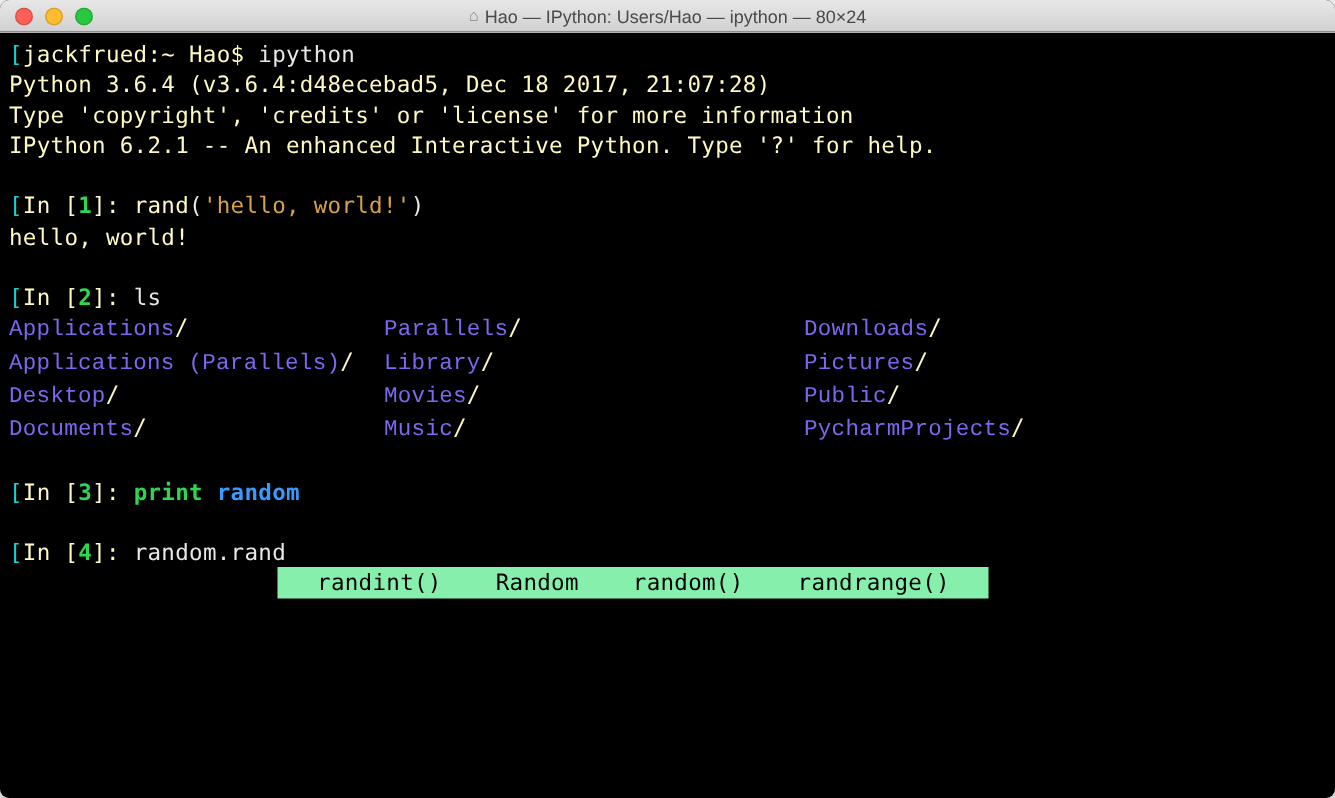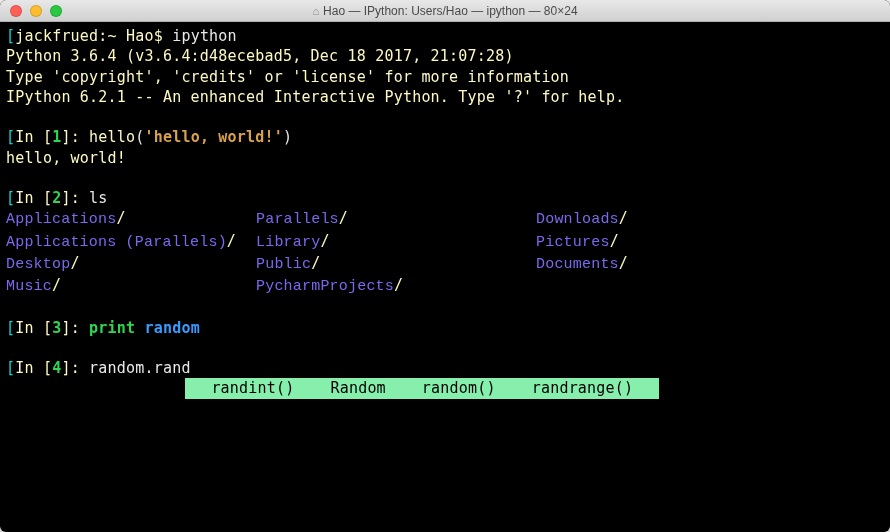--- a/index.html
+++ b/index.html
@@ -62,21 +62,21 @@
     color: #ccc;
     background: #000;
     letter-spacing: 0.2px;
   }
   .row { white-space: pre; }
   .g { color: #fef9c3; }        
   .gb { color: #2fd651; font-weight: bold; }
   .c { color: #14d4d4; }        
   .pu { color: #7b68ee; font-family: Liberation Mono, monospace; }       
   .bl { color: #3a9bff; font-weight: bold; } 
-  .or { color: #d8a24a; font-weight: bold; }
+  .or { color: #d8a24a; }
   .wh { color: #e8e8e8; }
   .spacer { height: 1.35em; }
   .ls-grid {
     display: grid;
     grid-template-columns: 250px 280px auto;
     column-gap: 0;
   }
   .completion {
     display: inline-block;
     background: #86efac;
@@ -106,37 +106,38 @@
   <div class="term">
 
     <div class="row"><span class="c">[</span><span class="g">jackfrued</span><span class="g">:</span><span class="g">~</span><span class="g"> </span><span class="g">Hao$</span><span class="g"> </span><span class="wh">ipython</span></div>
 
     <div class="row g">Python 3.6.4 (v3.6.4:d48ecebad5, Dec 18 2017, 21:07:28)</div>
     <div class="row g">Type 'copyright', 'credits' or 'license' for more information</div>
     <div class="row g">IPython 6.2.1 -- An enhanced Interactive Python. Type '?' for help.</div>
 
     <div class="spacer"></div>
 
-    <div class="row"><span class="c">[</span><span class="g">In [</span><span class="gb">1</span><span class="g">]:</span><span> </span><span class="g">hello</span><span class="wh">(</span><span class="or">'hello, world!'</span><span class="wh">)</span></div>
+    <div class="row"><span class="c">[</span><span class="g">In [</span><span class="gb">1</span><span class="g">]:</span><span> </span><span class="g">rand</span><span class="wh">(</span><span class="or">'hello, world!'</span><span class="wh">)</span></div>
     <div class="row g">hello, world!</div>
 
     <div class="spacer"></div>
 
     <div class="row"><span class="c">[</span><span class="g">In [</span><span class="gb">2</span><span class="g">]:</span><span> </span><span class="wh">ls</span></div>
 
     <div class="ls-grid">
       <div class="row"><span class="pu">Applications</span><span class="g">/</span></div>
       <div class="row"><span class="pu">Parallels</span><span class="g">/</span></div>
       <div class="row"><span class="pu">Downloads</span><span class="g">/</span></div>
 
       <div class="row"><span class="pu">Applications (Parallels)</span><span class="g">/</span></div>
       <div class="row"><span class="pu">Library</span><span class="g">/</span></div>
       <div class="row"><span class="pu">Pictures</span><span class="g">/</span></div>
 
       <div class="row"><span class="pu">Desktop</span><span class="g">/</span></div>
+      <div class="row"><span class="pu">Movies</span><span class="g">/</span></div>
       <div class="row"><span class="pu">Public</span><span class="g">/</span></div>
 
       <div class="row"><span class="pu">Documents</span><span class="g">/</span></div>
       <div class="row"><span class="pu">Music</span><span class="g">/</span></div>
       <div class="row"><span class="pu">PycharmProjects</span><span class="g">/</span></div>
     </div>
 
     <div class="spacer"></div>
 
     <div class="row"><span class="c">[</span><span class="g">In [</span><span class="gb">3</span><span class="g">]:</span><span> </span><span class="gb">print</span><span> </span><span class="bl">random</span></div>

